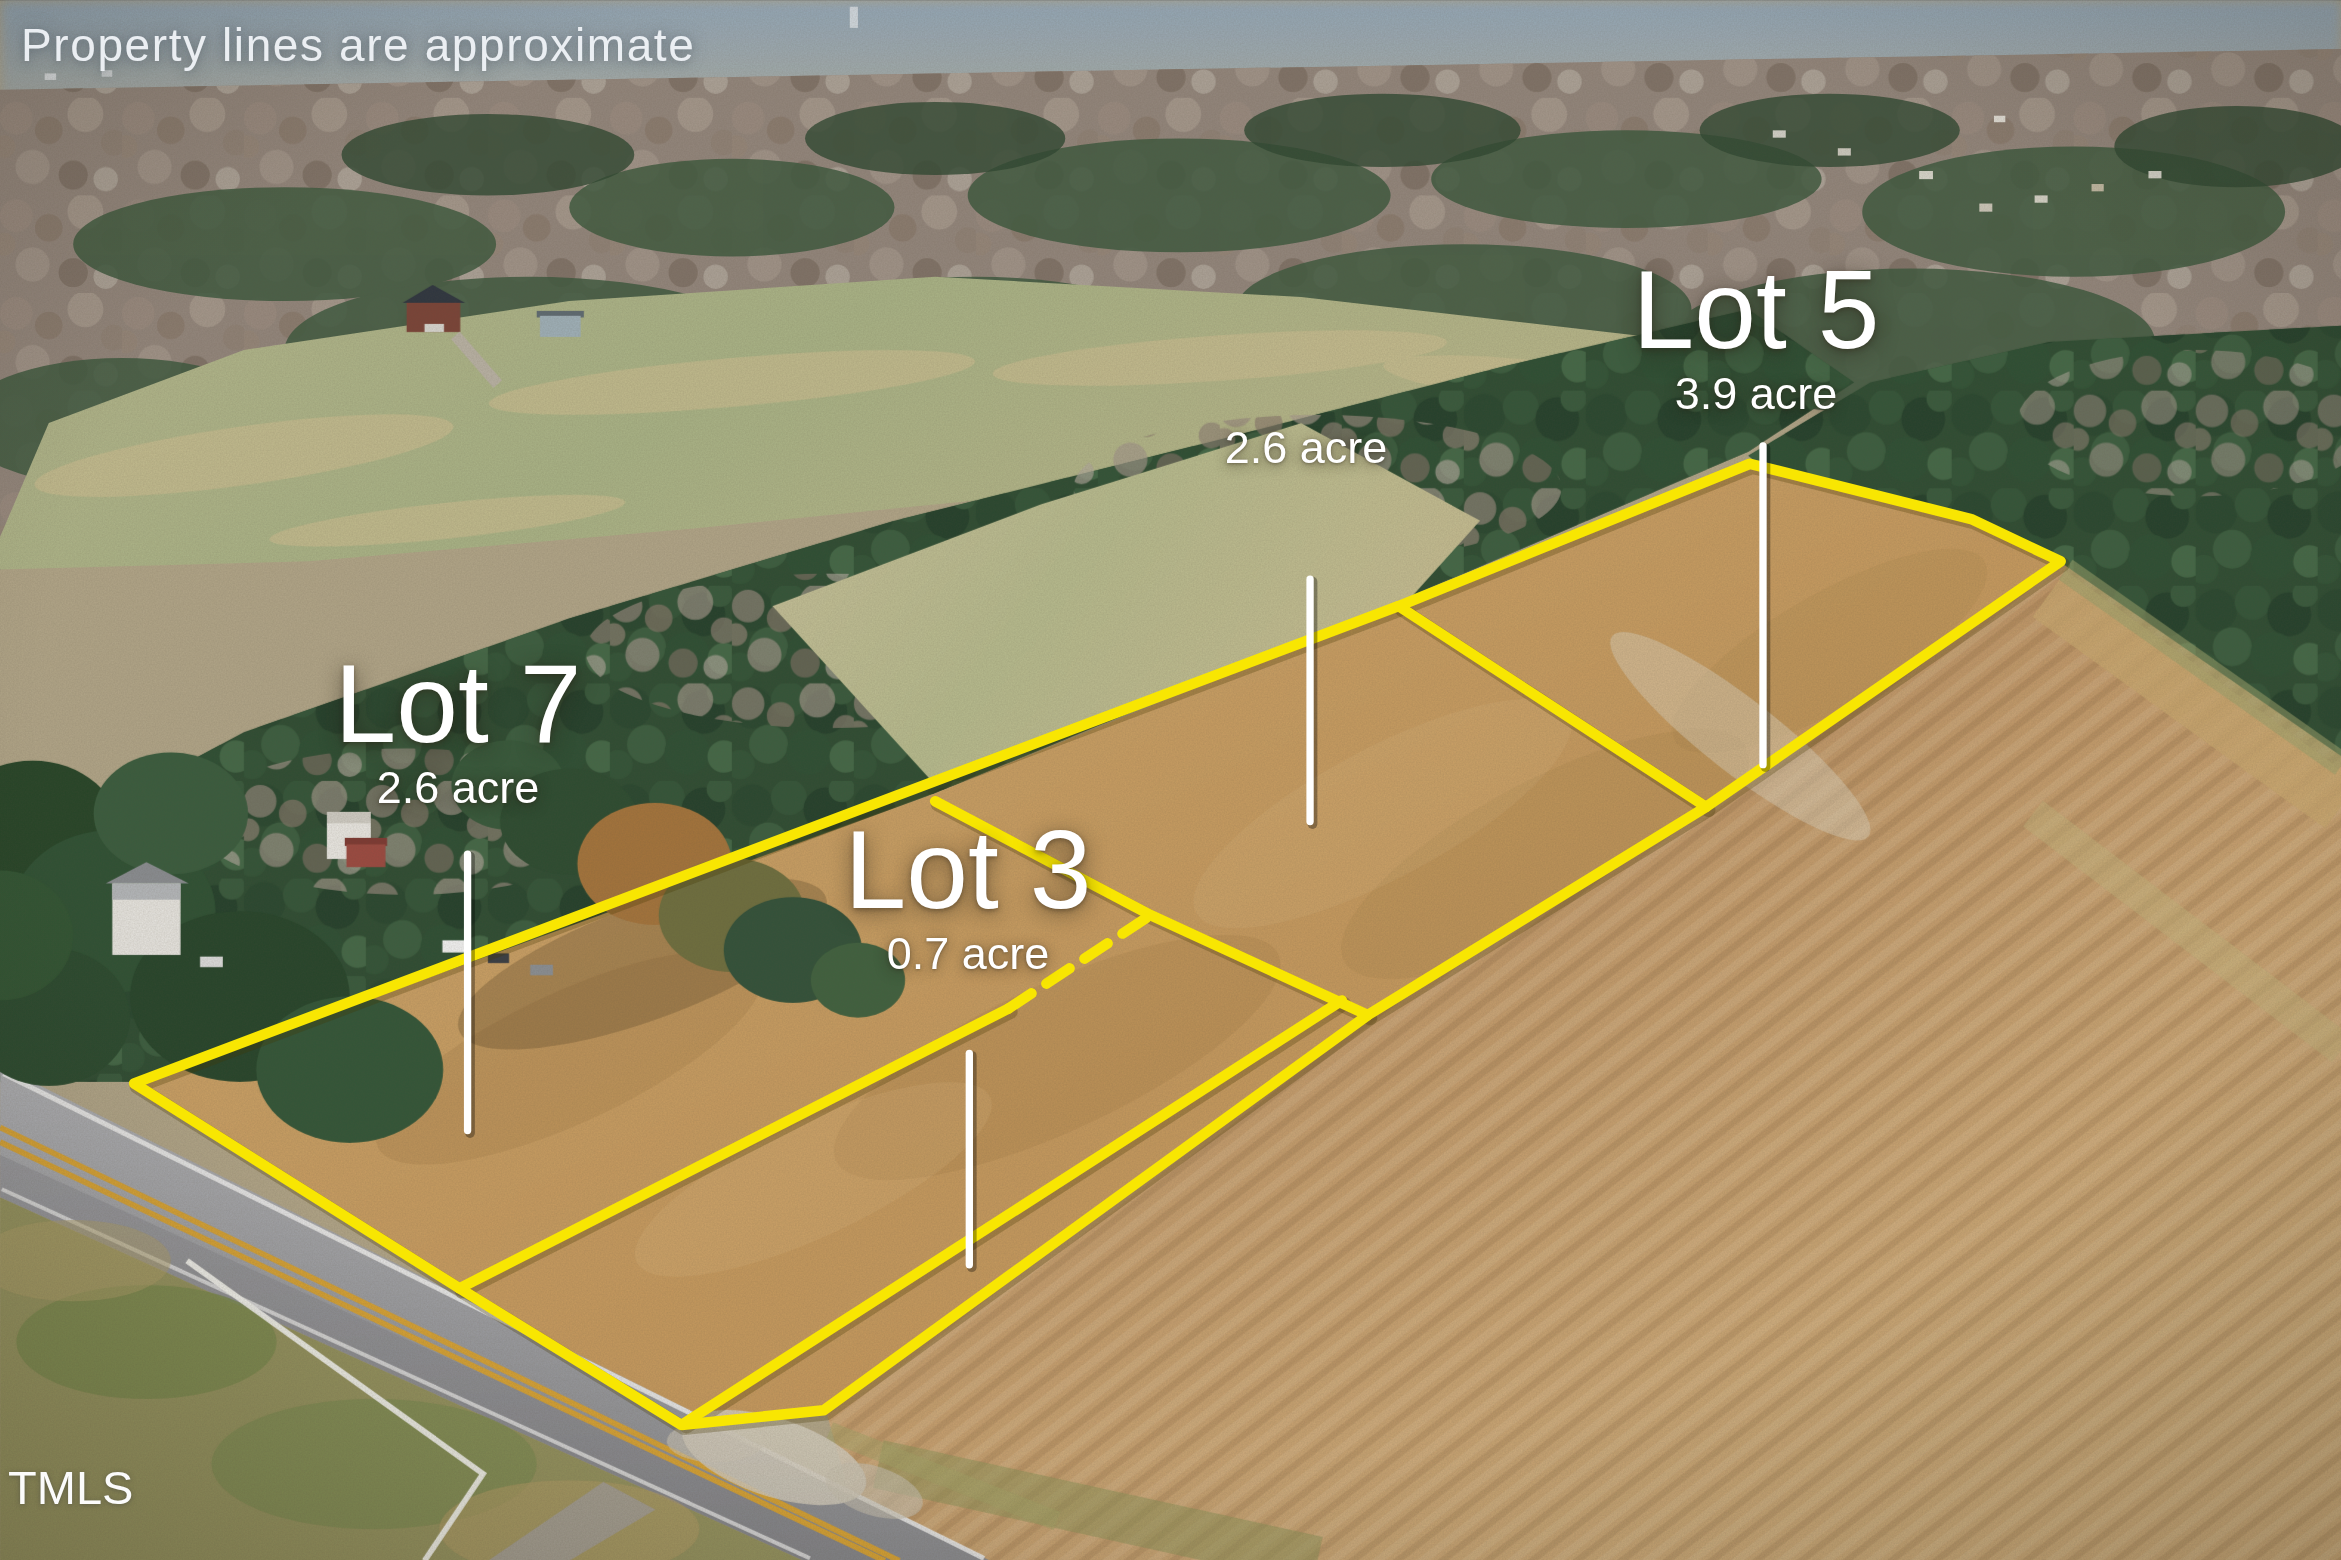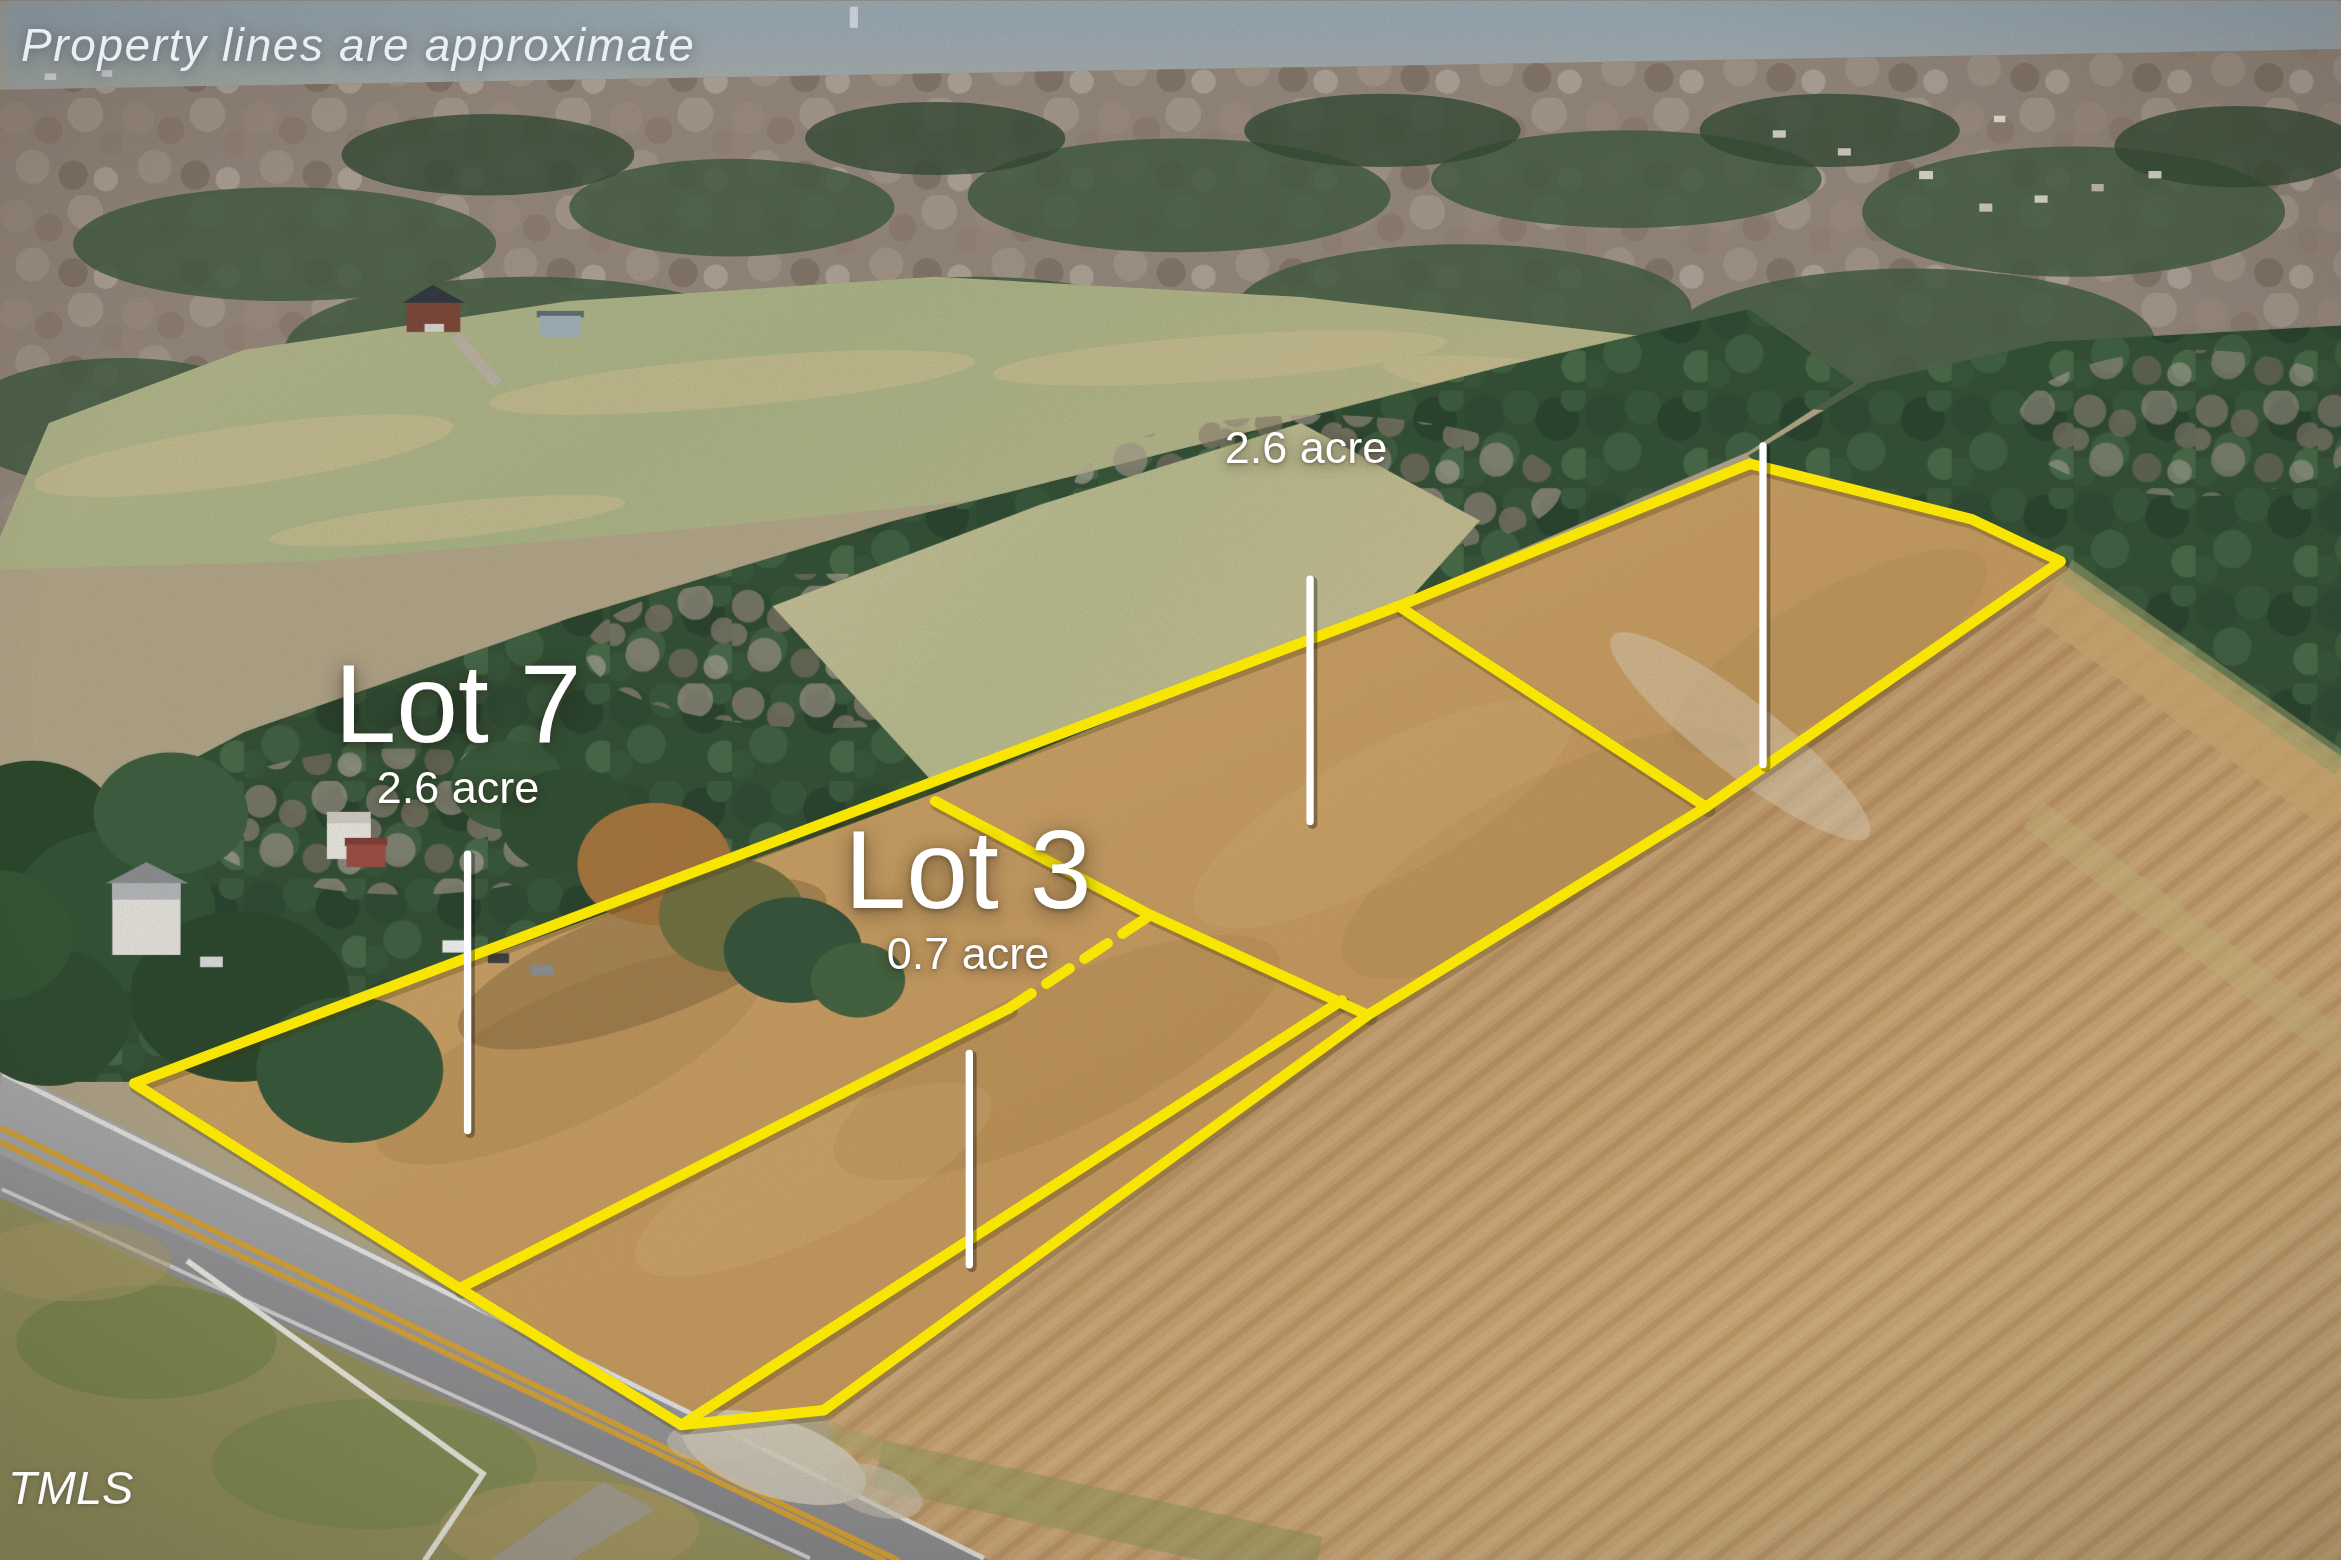--- a/index.html
+++ b/index.html
@@ -1,19 +1,19 @@
 <!DOCTYPE html>
 <html style="font-size:13px"><head>
 <meta charset="utf-8">
 <style>
   html,body{margin:0;padding:0;background:#000;}
   .stage{position:relative;width:2342px;height:1561px;overflow:hidden;
          font-family:"Liberation Sans", sans-serif;}
   .stage svg{position:absolute;left:0;top:0;width:2342px;height:1561px;display:block;}
-  .overlay-text{position:absolute;color:#fff;font-style:italic;}
+  .overlay-text{position:absolute;color:#fff;}
   .disclaimer{left:21px;top:18px;font-size:46px;font-weight:400;letter-spacing:1.6px;
               color:#eef2f6;opacity:.96;
               text-shadow:0 1.6px 8.1px rgba(60,70,80,.45),0 0 21px rgba(80,90,100,.35);}
   .watermark{left:8.1px;top:1460px;font-size:47px;font-weight:400;color:#fbfbfb;
              text-shadow:0 0.8px 4.9px rgba(60,60,60,.5);text-align:center;}
   .lot-label{position:absolute;transform:translateX(-50%);text-align:center;color:#fff;}
   .lot-name{font-size:111px;line-height:1.0;font-weight:400;
             text-shadow:0 4.1px 21px rgba(35,30,20,.6),0 1.6px 4.9px rgba(50,40,25,.45);}
   .lot-acre{font-size:45px;line-height:1.1;margin-top:3.3px;font-weight:400;
             text-shadow:0 2.4px 13px rgba(35,30,20,.6),0 0.8px 3.3px rgba(50,40,25,.45);}
@@ -299,16 +299,20 @@
 
   <div class="lot-label" style="left:968px;top:815px">
     <div class="lot-name">Lot 3</div>
     <div class="lot-acre">0.7 acre</div>
   </div>
 
   <div class="lot-label" style="left:1306px;top:420px">
     <div class="lot-acre">2.6 acre</div>
   </div>
 
+  <div class="lot-label" style="left:1756px;top:255px">
+    <div class="lot-name">Lot 5</div>
+    <div class="lot-acre">3.9 acre</div>
+  </div>
 
   <div class="overlay-text watermark">TMLS</div>
 </div>
 
 
 </body></html>

